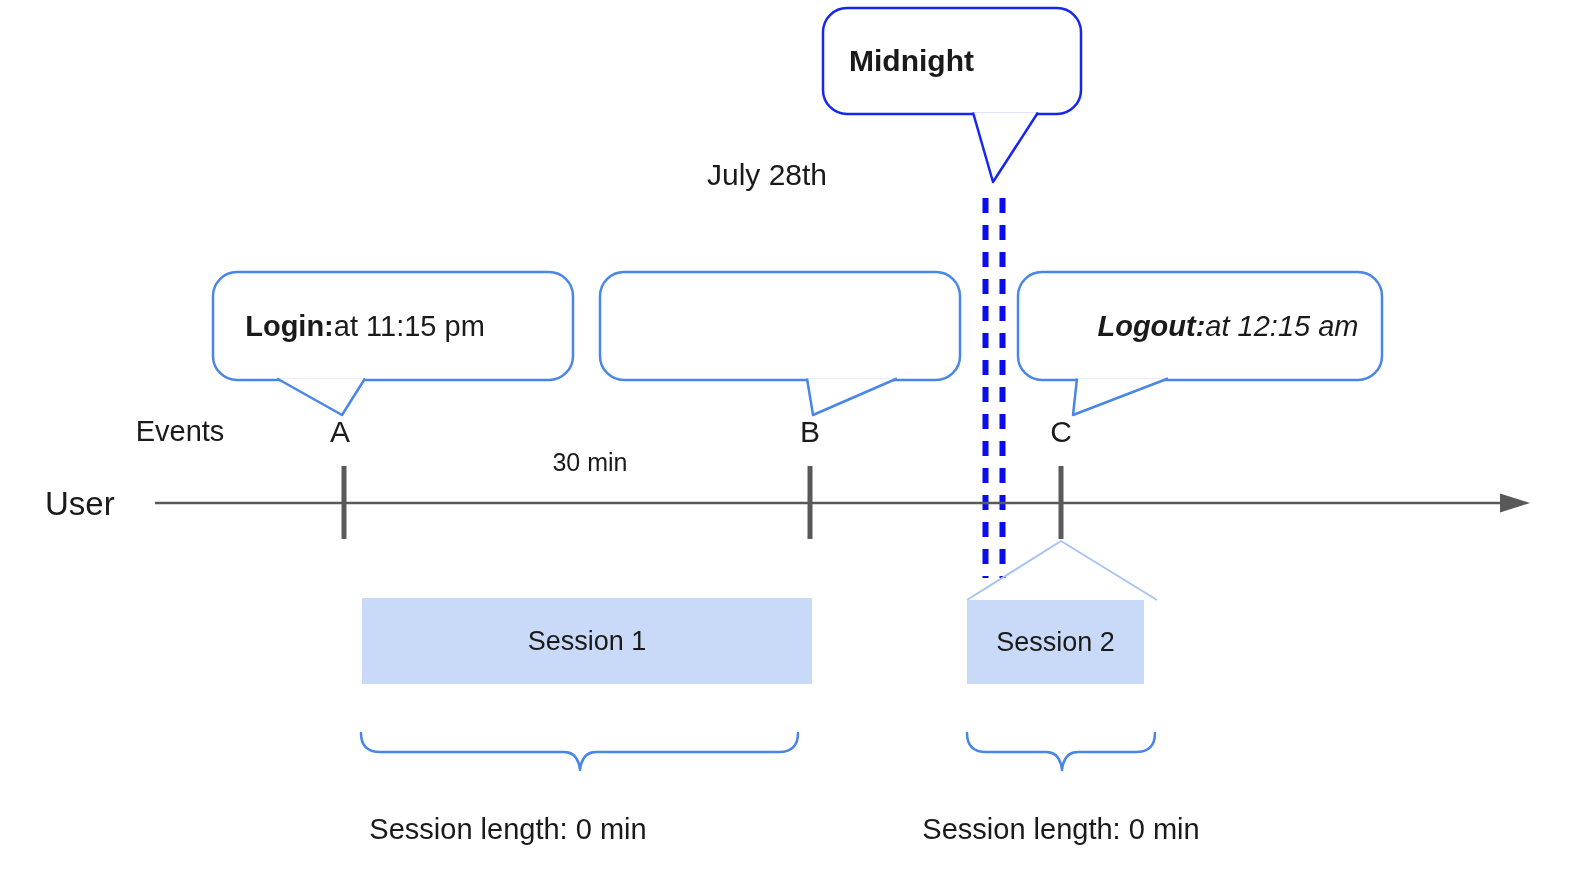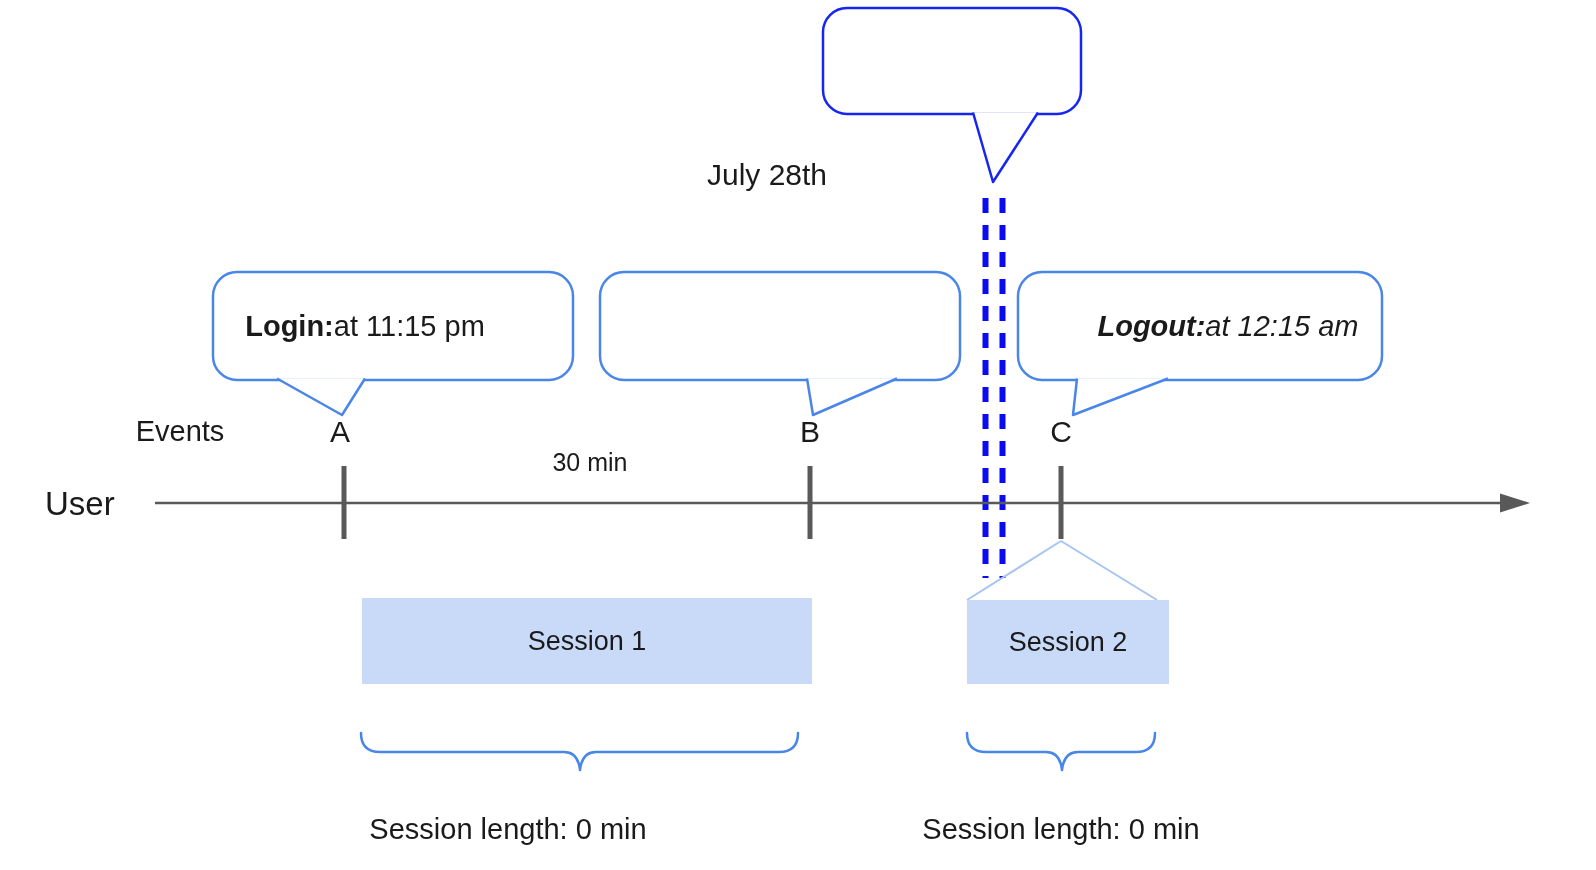--- a/index.html
+++ b/index.html
@@ -71,30 +71,31 @@
   </svg>
 
   <div class="abs bubble-label" style="left:213px;top:272px;width:304px;height:108px;">
     <span class="b">Login:</span>
       <span> at 11:15 pm</span>
   </div>
   <div class="abs bubble-label" style="left:1018px;top:272px;width:420px;height:108px;font-style:italic;">
     <span class="b">Logout:</span>
       <span> at 12:15 am</span>
   </div>
+  <div class="abs bubble-label" style="left:849px;top:8px;width:232px;height:106px;justify-content:flex-start;font-weight:bold;font-size:30px;">Midnight</div>
 
   <div class="abs date-label" style="left:667px;top:158px;">July 28th</div>
 
   <div class="abs" style="left:105px;top:415px;width:150px;text-align:center;font-size:29px;">Events</div>
   <div class="abs event-letter" style="left:315px;top:415px;">A</div>
   <div class="abs event-letter" style="left:785px;top:415px;">B</div>
   <div class="abs event-letter" style="left:1036px;top:415px;">C</div>
 
   <div class="abs" style="left:520px;top:448px;width:140px;text-align:center;font-size:25px;">30 min</div>
   <div class="abs" style="left:45px;top:485px;font-size:33px;">User</div>
 
   <div class="abs session-box" style="left:362px;top:598px;width:450px;height:86px;">Session 1</div>
-  <div class="abs session-box" style="left:967px;top:600px;width:202px;height:84px;">Session 2</div>
+  <div class="abs session-box" style="left:967px;top:600px;width:177px;height:84px;">Session 2</div>
 
   <div class="abs length-label" style="left:358px;top:813px;">Session length: 0 min</div>
   <div class="abs length-label" style="left:911px;top:813px;">Session length: 0 min</div>
 
 </div>
 
 </body></html>

